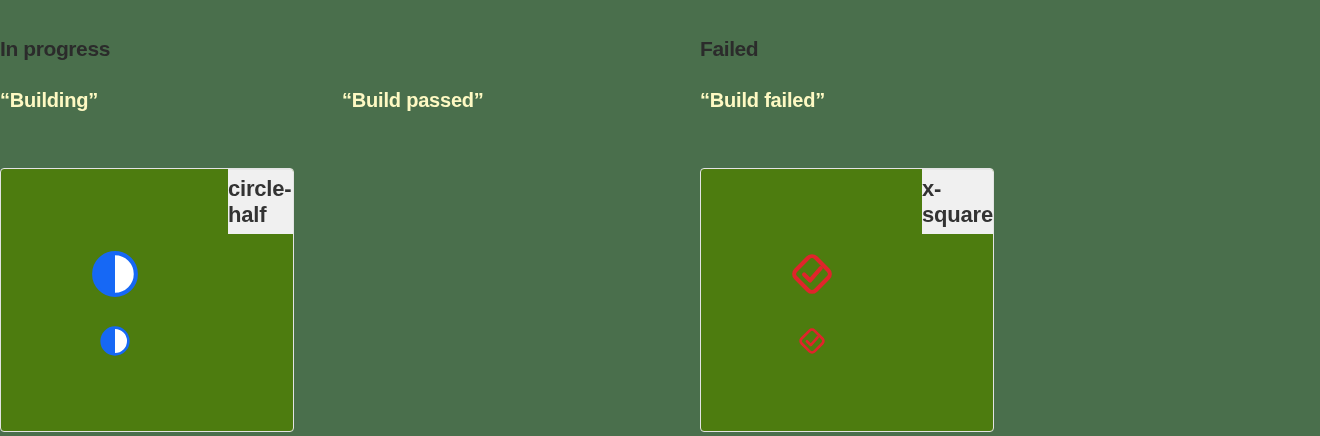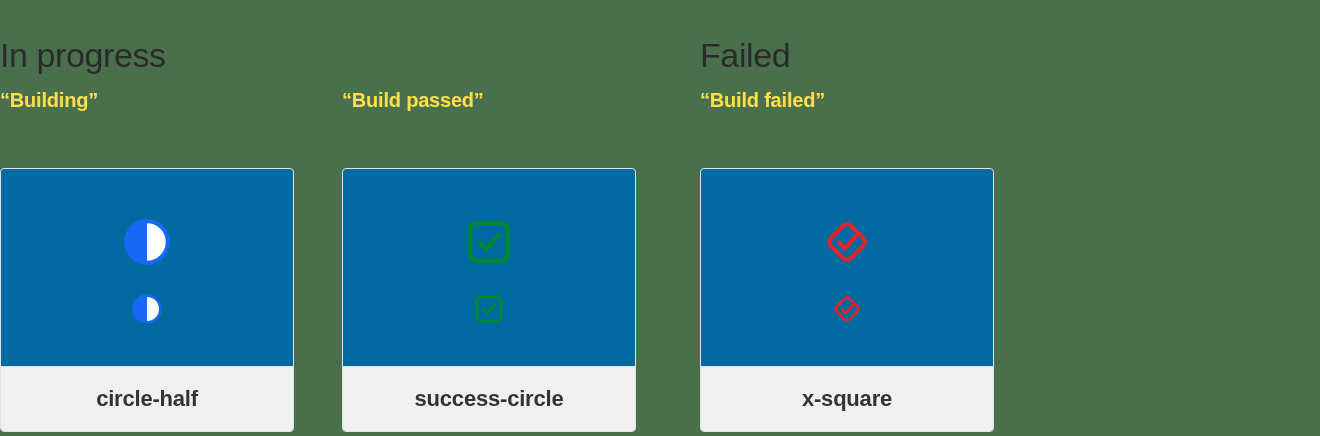--- a/index.html
+++ b/index.html
@@ -8,36 +8,36 @@
     background:#4a6f4c;
     font-family:"Liberation Sans", sans-serif;
     overflow:hidden;
   }
   .board { position:relative; width:1320px; height:436px; }
 
   .col { position:absolute; top:0; width:294px; height:436px; }
 
   .heading {
     position:absolute; top:38px; left:0;
-    font-size:34px; font-weight:normal; letter-spacing:-0.4px;
+    font-size:21px; font-weight:bold; letter-spacing:-0.4px;
     color:#2b2b2b; white-space:nowrap; line-height:1;
   }
   .subheading {
     position:absolute; top:90px; left:0;
     font-size:20px; font-weight:bold; letter-spacing:-0.2px;
-    color:#fde047; white-space:nowrap; line-height:1;
+    color:#fef9c3; white-space:nowrap; line-height:1;
   }
 
   .card {
     position:absolute; top:168px; left:0;
     width:294px; height:264px;
-    background:#0369a1;
+    background:#4d7c0f;
     border:1px solid #e3e3e3;
     border-radius:4px;
-    display:flex; flex-direction:column;
+    display:flex; flex-direction:row;
     overflow:hidden;
   }
   .card-body {
     flex:1 1 auto;
     display:flex; flex-direction:column;
     align-items:center; justify-content:center;
     gap:26px;
     padding-top:6px;
   }
   .icon-lg { width:50px; height:50px; display:block; }
@@ -74,35 +74,20 @@
         </svg>
       </div>
       <div class="card-footer">
         <span>circle-half</span>
       </div>
     </div>
   </div>
 
   <div class="col" style="left:342px;">
     <div class="subheading">“Build passed”</div>
-    <div class="card">
-      <div class="card-body">
-        <svg class="icon-lg" viewBox="0 0 24 24" fill="none">
-          <rect x="3" y="3" width="18" height="18" rx="3" ry="3" stroke="#008a2e" stroke-width="2"></rect>
-          <path d="M7.5 12.3 L10.6 15.4 L16.6 8.8" stroke="#008a2e" stroke-width="2" stroke-linecap="round" stroke-linejoin="round"></path>
-        </svg>
-        <svg class="icon-sm" viewBox="0 0 24 24" fill="none">
-          <rect x="3" y="3" width="18" height="18" rx="3" ry="3" stroke="#008a2e" stroke-width="2"></rect>
-          <path d="M7.5 12.3 L10.6 15.4 L16.6 8.8" stroke="#008a2e" stroke-width="2" stroke-linecap="round" stroke-linejoin="round"></path>
-        </svg>
-      </div>
-      <div class="card-footer">
-        <span>success-circle</span>
-      </div>
-    </div>
   </div>
 
   <div class="col" style="left:700px;">
     <div class="heading">Failed</div>
     <div class="subheading">“Build failed”</div>
     <div class="card">
       <div class="card-body">
         <svg class="icon-lg" viewBox="0 0 24 24" fill="none">
           <g transform="rotate(45 12 12)">
             <rect x="5.2" y="5.2" width="13.6" height="13.6" rx="2.6" ry="2.6" stroke="#e0242b" stroke-width="2"></rect>

